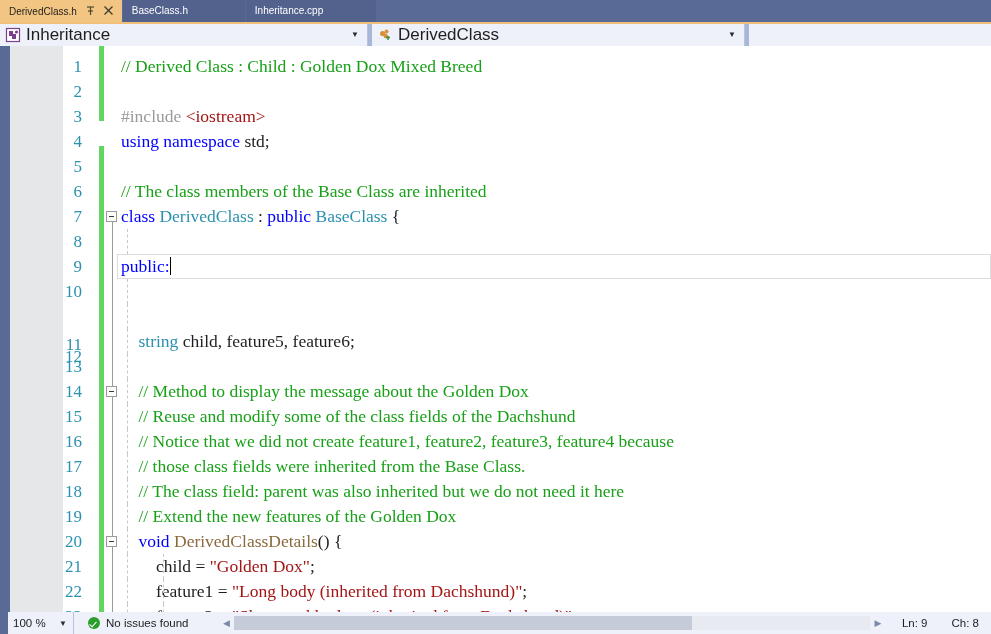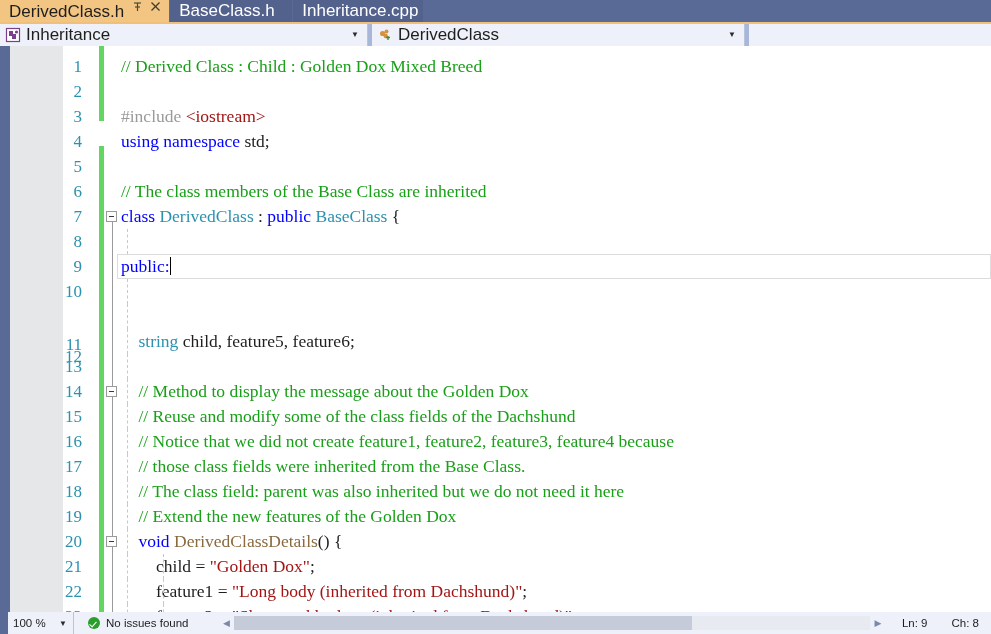--- a/index.html
+++ b/index.html
@@ -18,23 +18,23 @@
 
   
   .tabstrip {
     position: absolute; left: 0; top: 0;
     width: 991px; height: 22px;
     background: #5a6a96;
     display: flex; align-items: flex-start;
   }
   .tab {
     height: 22px;
-    display: flex; align-items: flex-start;
+    display: flex; align-items: center;
     padding: 0 8px 0 9px;
-    font-size: 17px;
+    font-size: 10px;
     box-sizing: border-box;
     white-space: nowrap;
     font-family: "Liberation Sans", sans-serif;
   }
   .tab.active {
     background: #f3c583;
     color: #1e1e1e;
     border-top: 1px solid #f3c583;
   }
   .tab.inactive {

